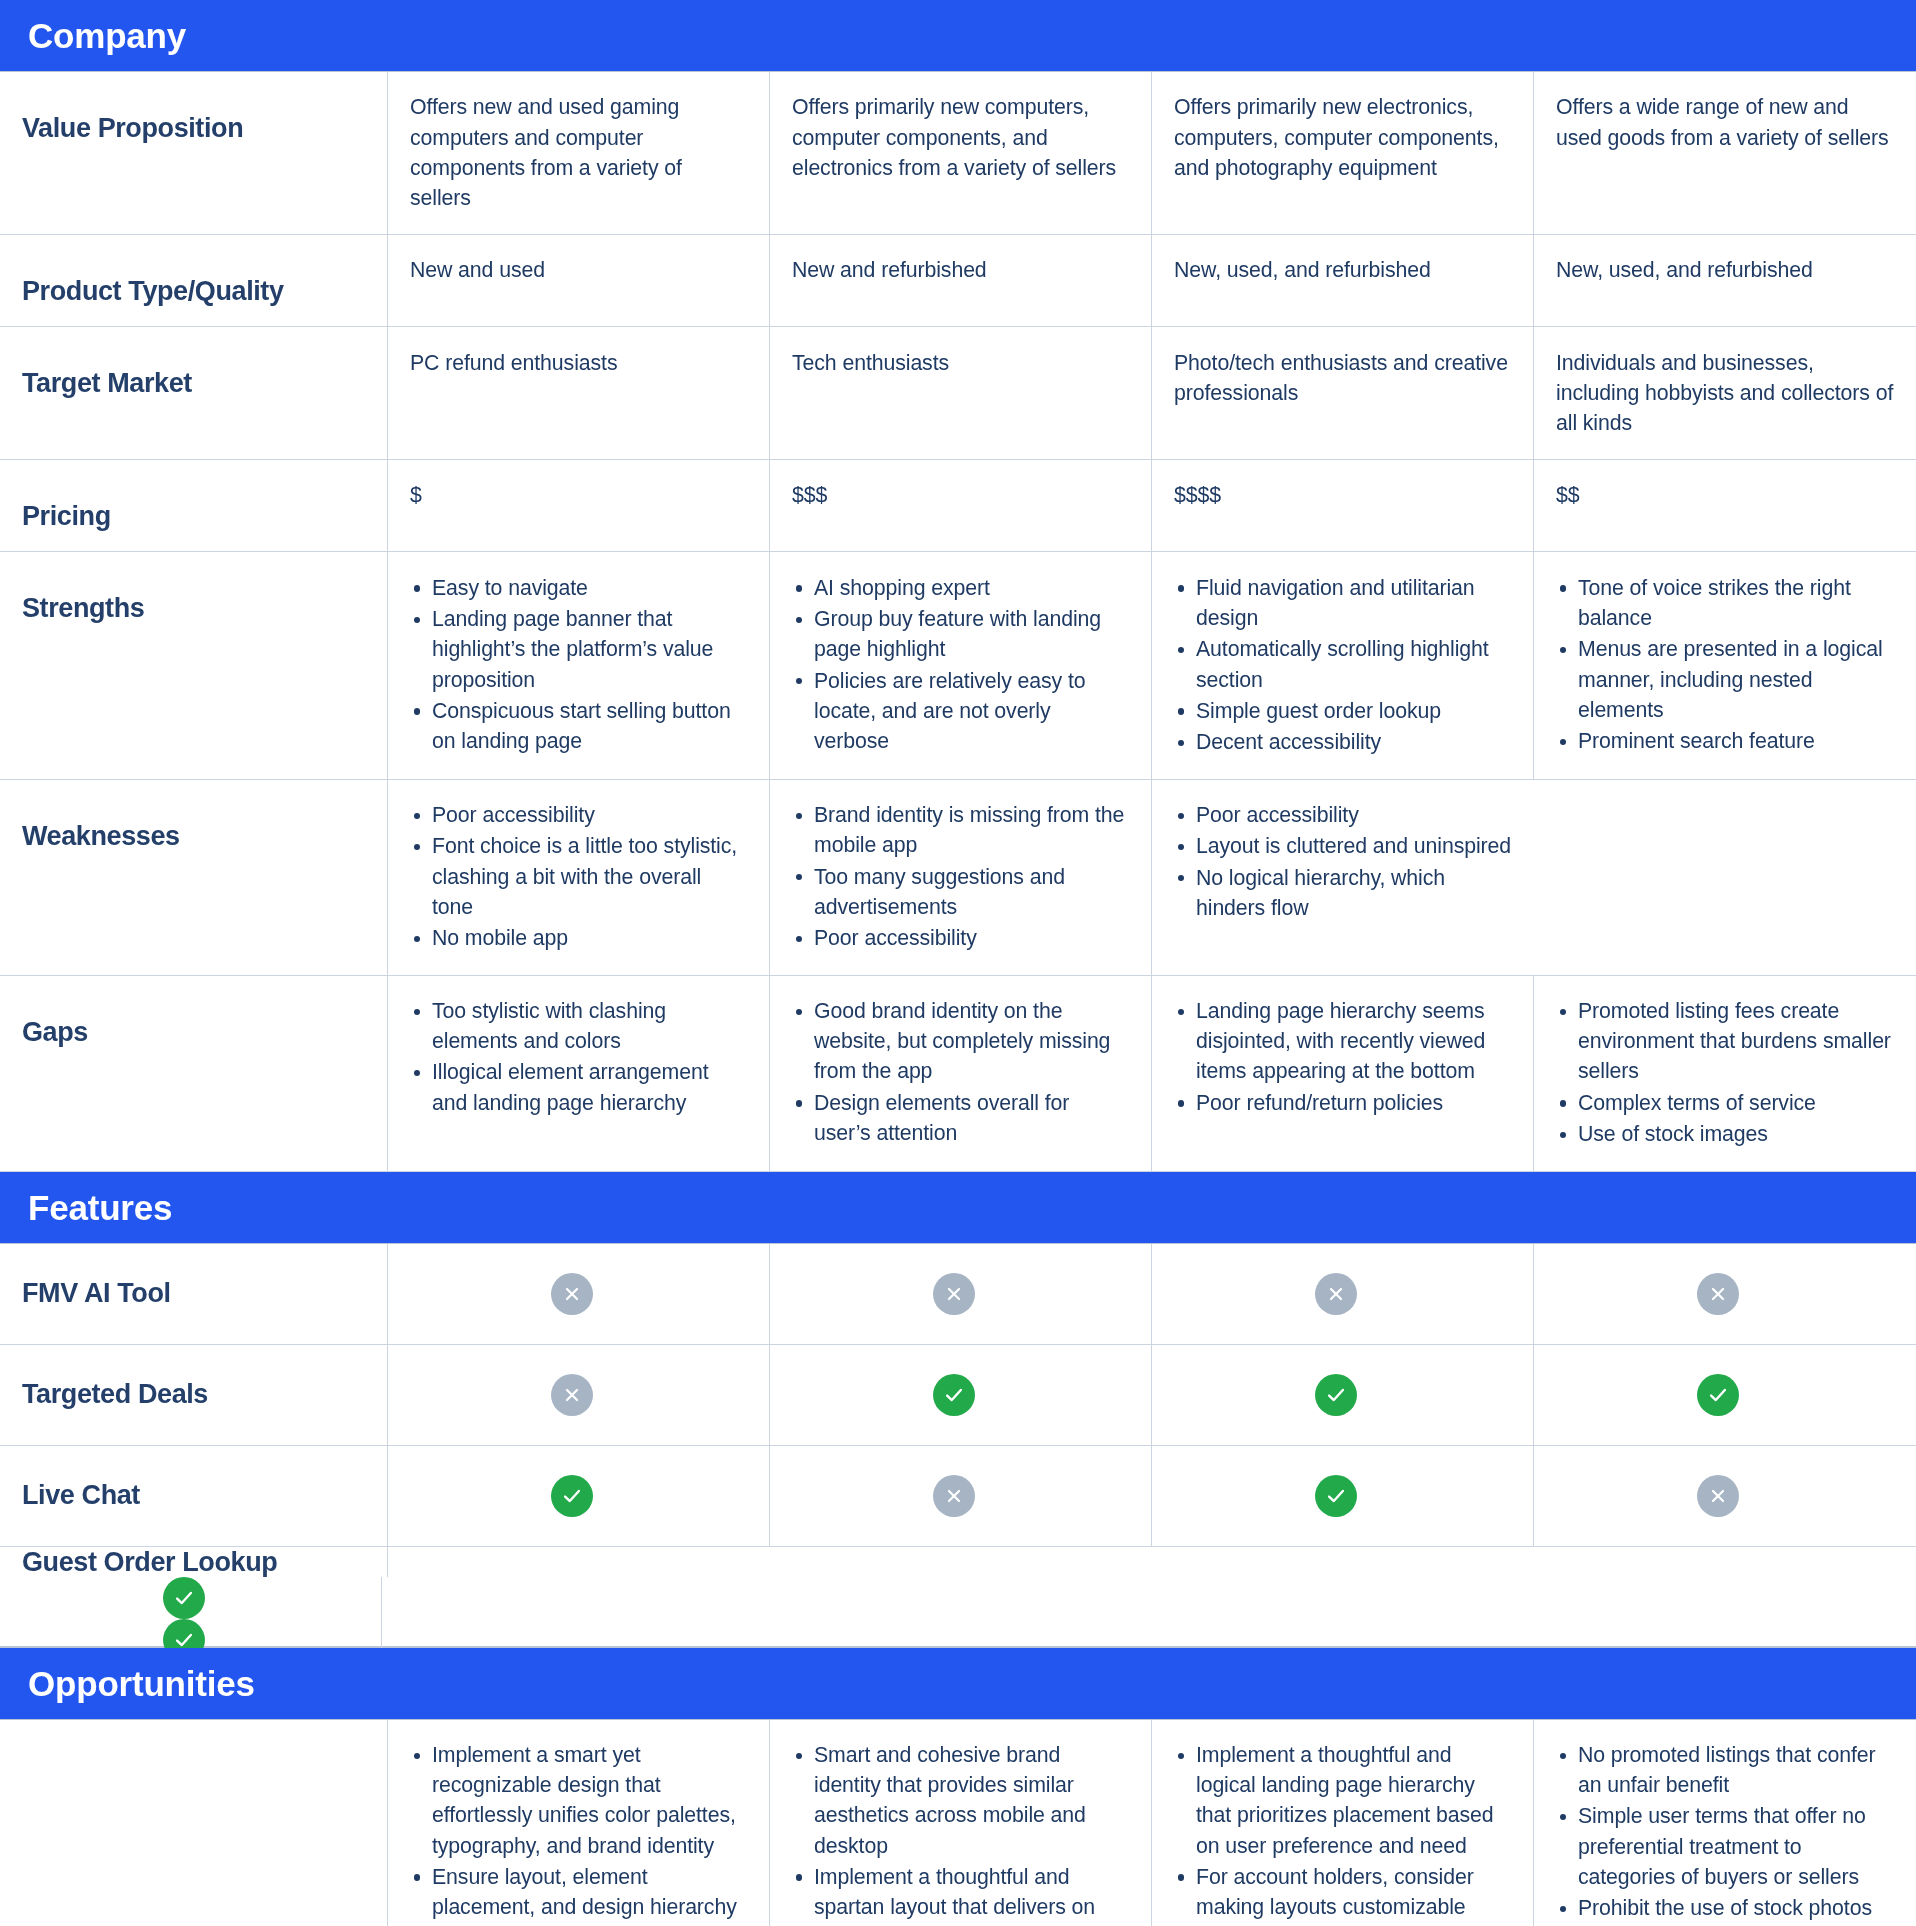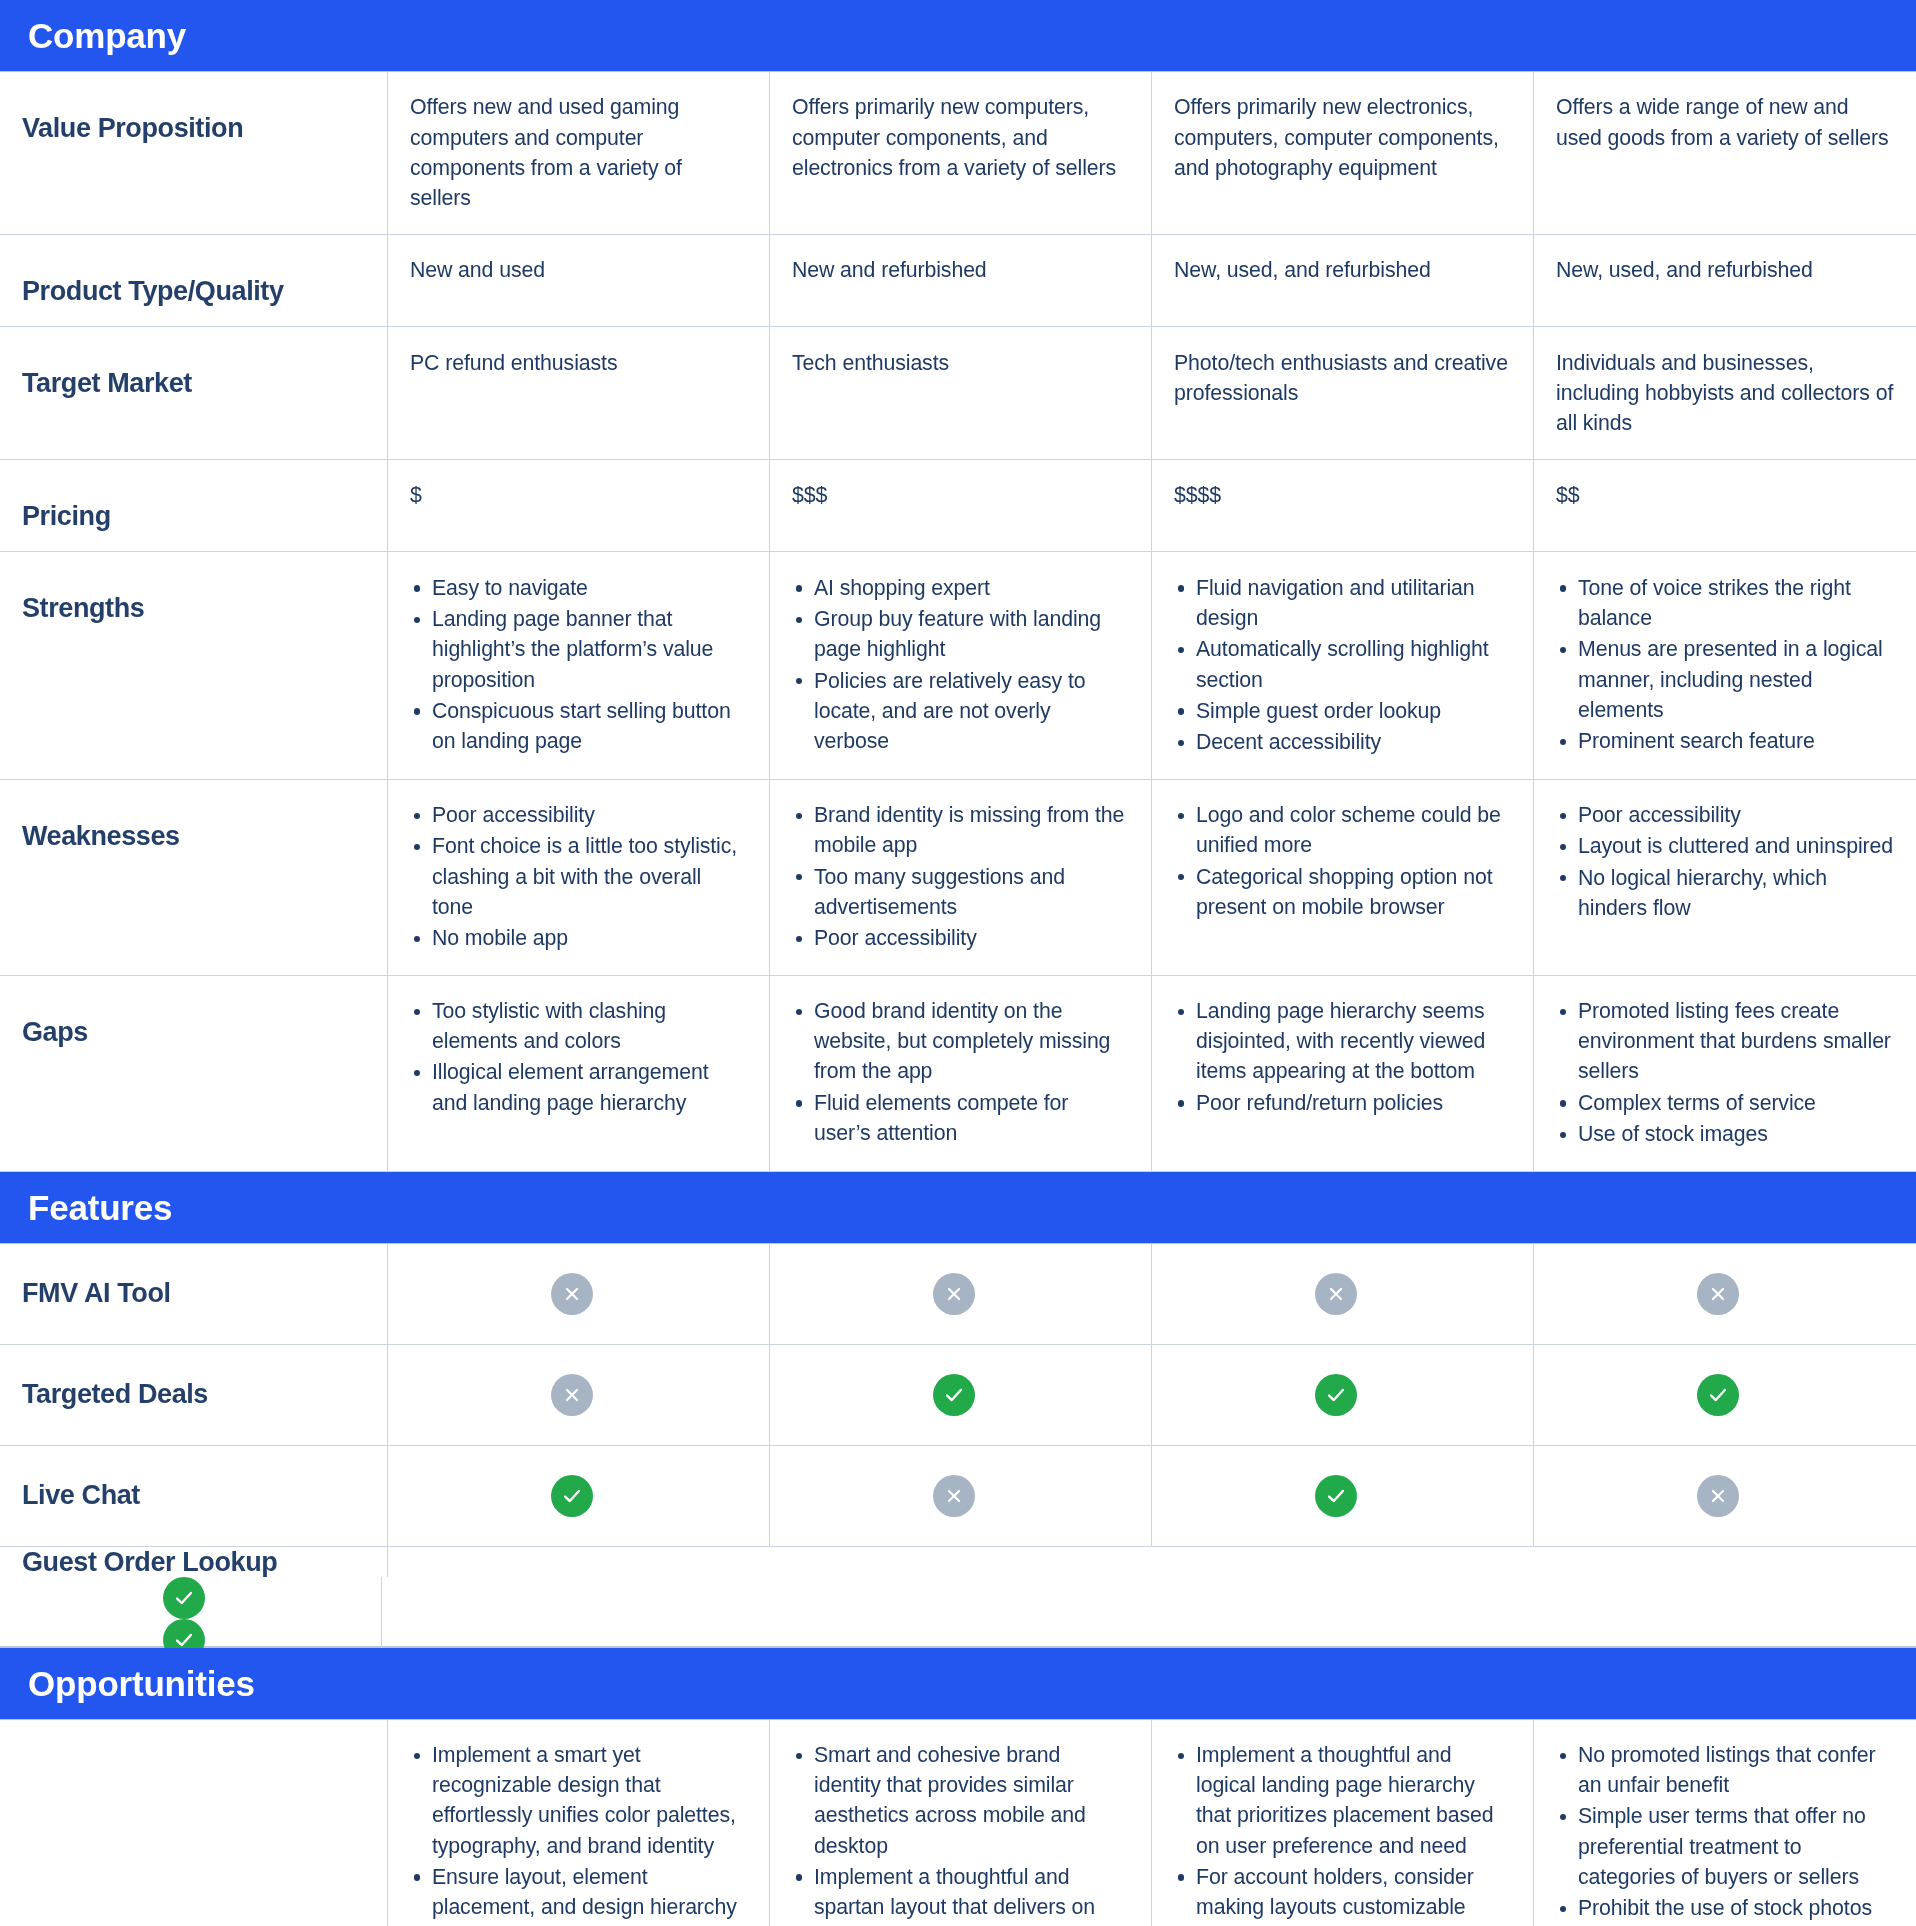--- a/index.html
+++ b/index.html
@@ -256,26 +256,20 @@
           <li>No mobile app</li>
         </ul>
     </div>
     <div class="cell c-data">
       <ul class="bullets">
           <li>Brand identity is missing from the mobile app</li>
           <li>Too many suggestions and advertisements</li>
           <li>Poor accessibility</li>
         </ul>
     </div>
-    <div class="cell c-data">
-      <ul class="bullets">
-          <li>Logo and color scheme could be unified more</li>
-          <li>Categorical shopping option not present on mobile browser</li>
-        </ul>
-    </div>
     <div class="cell c-data c4">
       <ul class="bullets">
           <li>Poor accessibility</li>
           <li>Layout is cluttered and uninspired</li>
           <li>No logical hierarchy, which hinders flow</li>
         </ul>
     </div>
   </div>
 
   <div class="row">
@@ -284,21 +278,21 @@
     </div>
     <div class="cell c-data">
       <ul class="bullets">
           <li>Too stylistic with clashing elements and colors</li>
           <li>Illogical element arrangement and landing page hierarchy</li>
         </ul>
     </div>
     <div class="cell c-data">
       <ul class="bullets">
           <li>Good brand identity on the website, but completely missing from the app</li>
-          <li>Fluid elements compete for user’s attention</li>
+          <li>Design elements overall for user’s attention</li>
         </ul>
     </div>
     <div class="cell c-data">
       <ul class="bullets">
           <li>Landing page hierarchy seems disjointed, with recently viewed items appearing at the bottom</li>
           <li>Poor refund/return policies</li>
         </ul>
     </div>
     <div class="cell c-data c4">
       <ul class="bullets">

